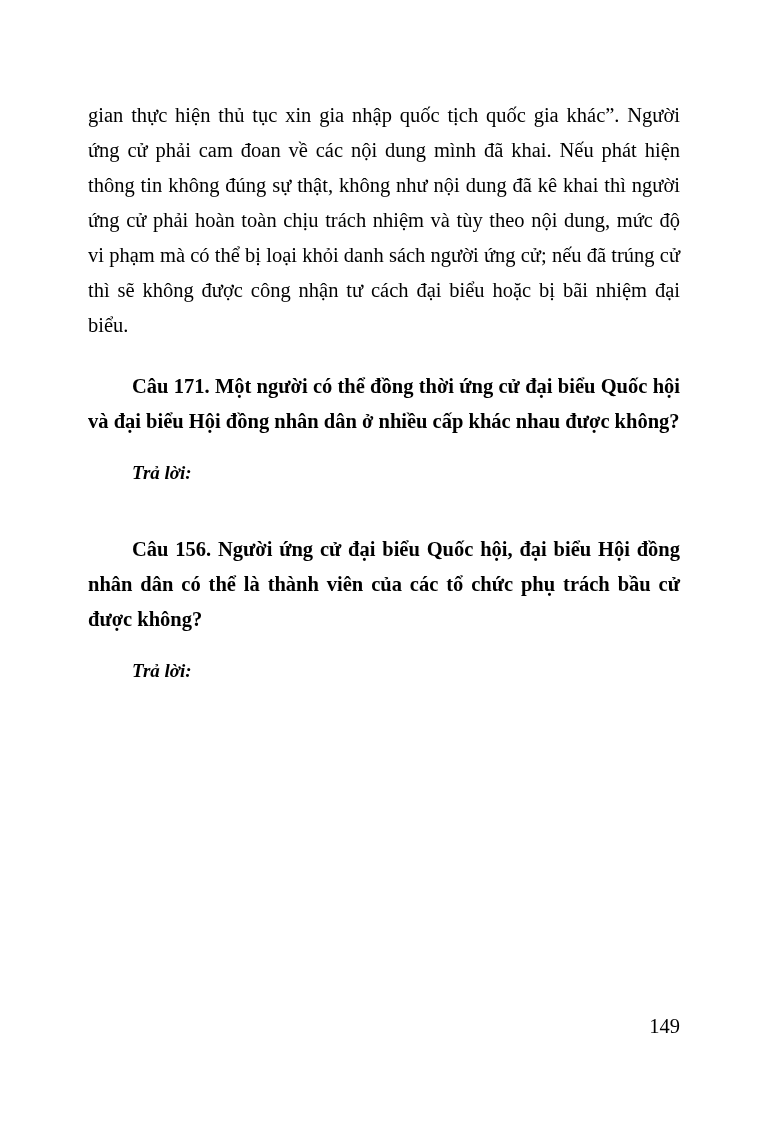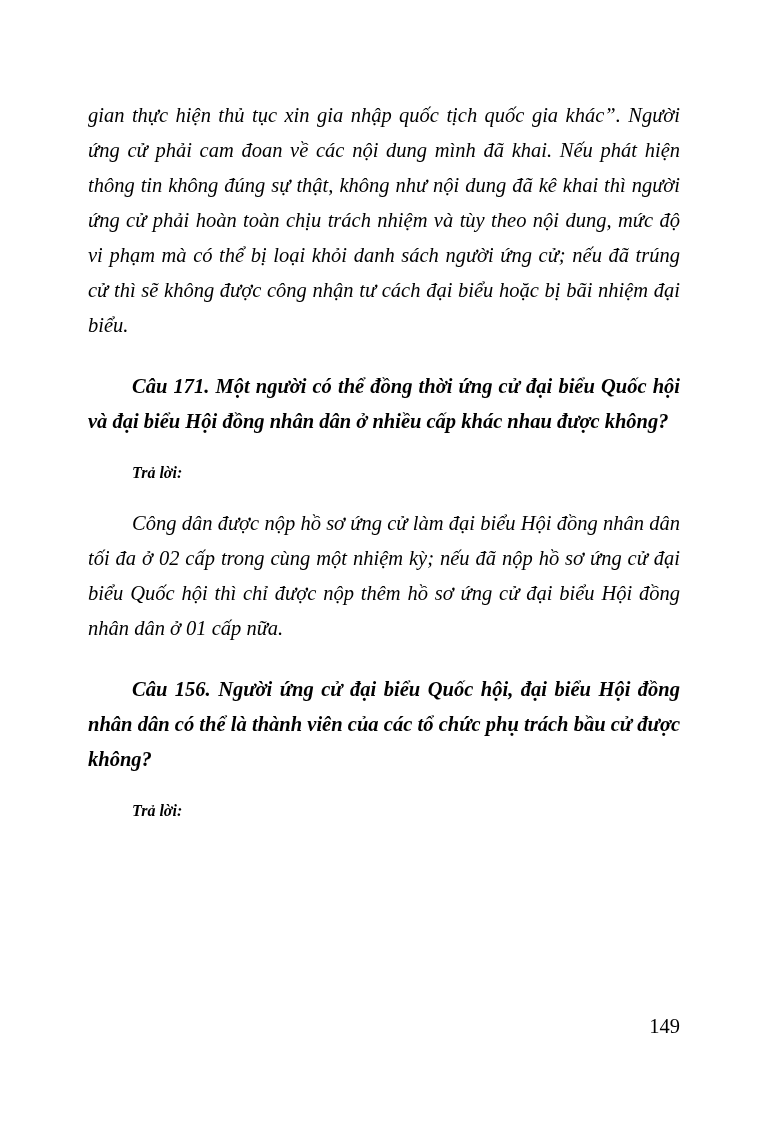--- a/index.html
+++ b/index.html
@@ -23,21 +23,20 @@
     top: 98px;
     width: 592px;
   }
   p {
     margin: 0;
     font-size: 20.5px;
     line-height: 35px;
     text-align: justify;
     text-justify: inter-word;
     hyphens: none;
-    font-style: italic;
   }
   p.para {
     text-indent: 44px;
   }
   p.noindent {
     text-indent: 0;
   }
   .gap-lg {
     height: 26px;
   }
@@ -49,21 +48,21 @@
     text-indent: 44px;
     font-size: 20.5px;
     line-height: 35px;
     text-align: justify;
     margin: 0;
   }
   .answer-label {
     font-weight: bold;
     font-style: italic;
     text-indent: 44px;
-    font-size: 16px;
+    font-size: 19px;
     line-height: 35px;
     margin: 0;
     text-align: left;
   }
   .page-number {
     position: absolute;
     right: 88px;
     top: 1015px;
     font-size: 20.5px;
     font-family: "Liberation Serif", "DejaVu Serif", serif;
@@ -82,21 +81,20 @@
     <div class="gap-lg"></div>
 
     <p class="question">Câu 171. Một người có thể đồng thời ứng cử đại biểu Quốc hội và đại biểu Hội đồng nhân dân ở nhiều cấp khác nhau được không?</p>
 
     <div class="gap-sm"></div>
 
     <p class="answer-label">Trả lời:</p>
 
     <div class="gap-sm"></div>
 
-    <p class="para">Công dân được nộp hồ sơ ứng cử làm đại biểu Hội đồng nhân dân tối đa ở 02 cấp trong cùng một nhiệm kỳ; nếu đã nộp hồ sơ ứng cử đại biểu Quốc hội thì chỉ được nộp thêm hồ sơ ứng cử đại biểu Hội đồng nhân dân ở 01 cấp nữa.</p>
 
     <div class="gap-lg"></div>
 
     <p class="question">Câu 156. Người ứng cử đại biểu Quốc hội, đại biểu Hội đồng nhân dân có thể là thành viên của các tổ chức phụ trách bầu cử được không?</p>
 
     <div class="gap-sm"></div>
 
     <p class="answer-label">Trả lời:</p>
 
     <div class="gap-sm"></div>

